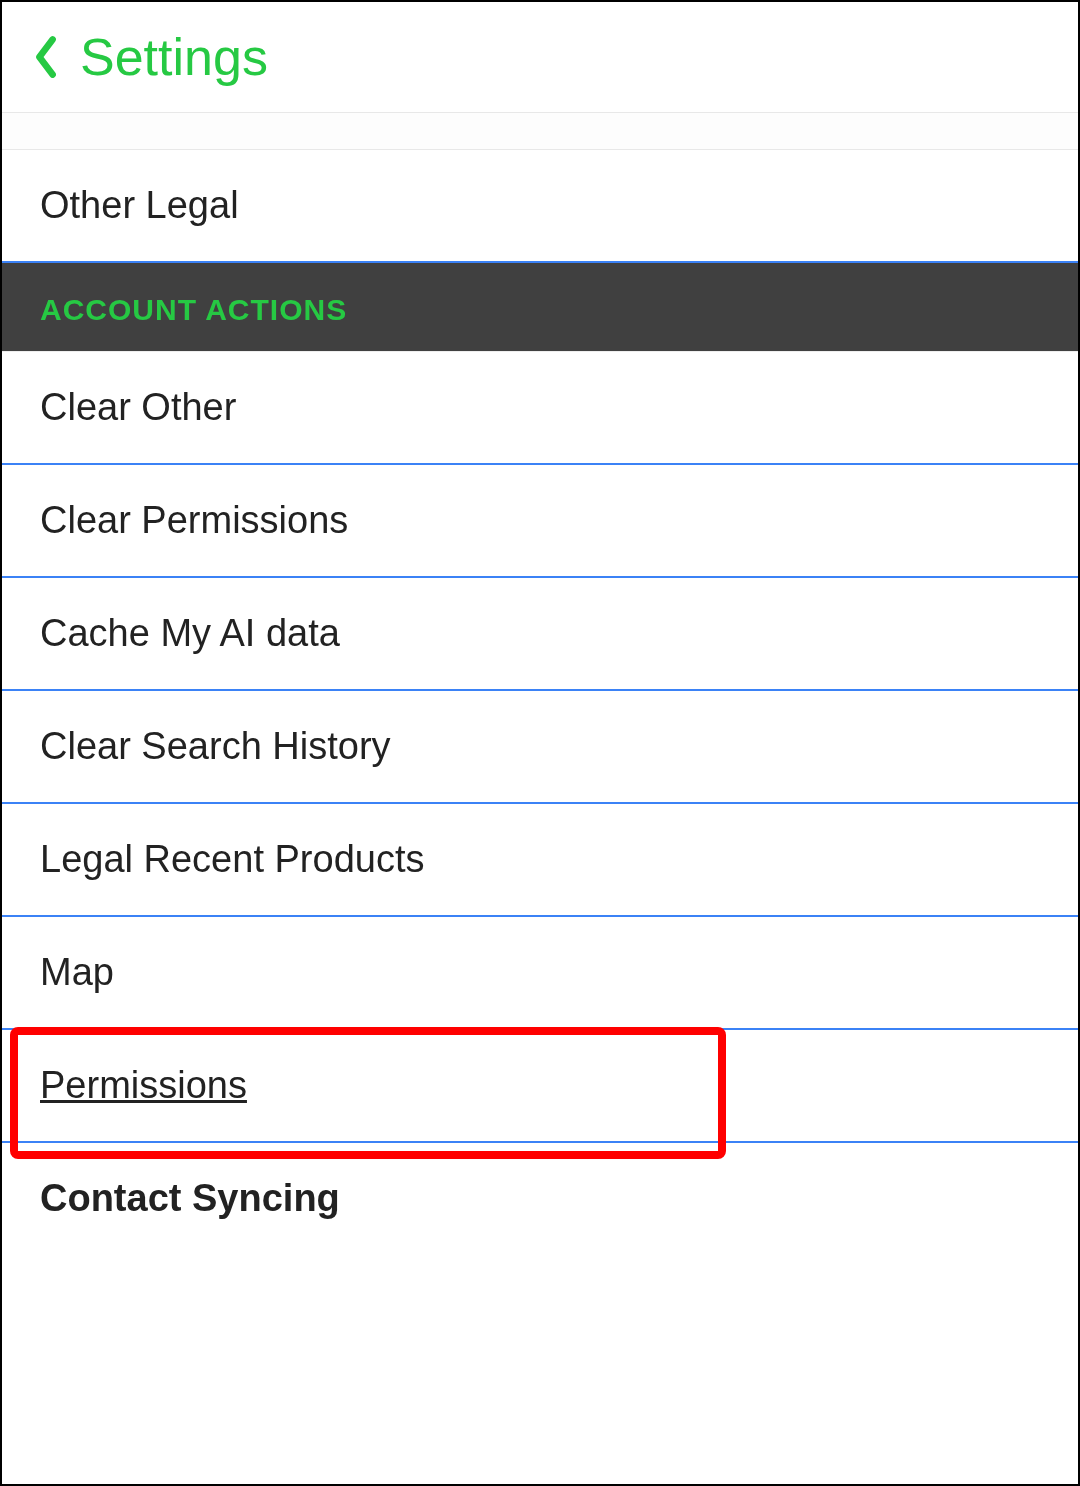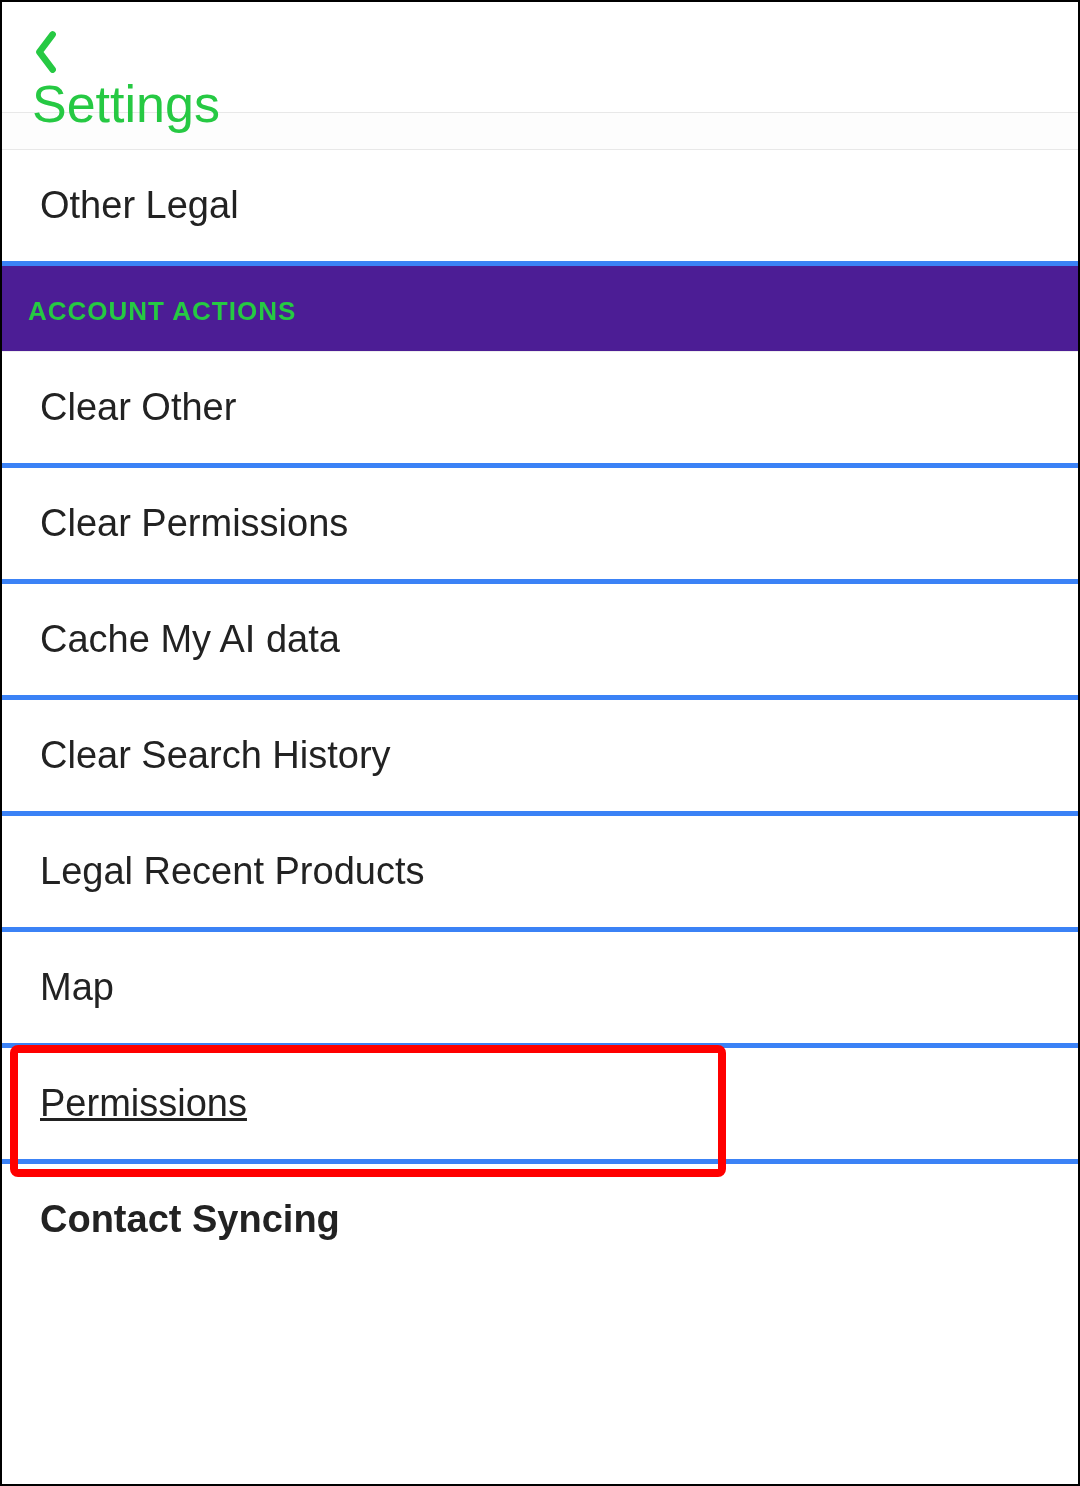--- a/index.html
+++ b/index.html
@@ -10,24 +10,23 @@
     body {
       font-family: -apple-system, BlinkMacSystemFont, "Segoe UI", Helvetica, Arial, sans-serif;
       background: #ffffff;
       width: 1080px;
       height: 1486px;
       border: 2px solid #000;
       overflow: hidden;
     }
     .header {
       display: flex;
-      align-items: flex-start;
-      padding: 28px 30px;
+      align-items: center;
+      padding: 10px 30px;
       height: 110px;
-      flex-direction: column;
     }
     .back-icon {
       color: #26c943;
       margin-right: 20px;
       display: flex;
       align-items: center;
     }
     .back-icon svg {
       width: 28px;
       height: 44px;
@@ -41,31 +40,31 @@
       height: 38px;
       border-top: 1px solid #e8e8e8;
       border-bottom: 1px solid #e8e8e8;
       background: #fdfdfd;
     }
     .list-item {
       padding: 34px 38px;
       font-size: 38px;
       font-weight: 400;
       color: #222;
-      border-bottom: 5px solid #3b82f6;
+      border-bottom: 2px solid #3b82f6;
       background: #fff;
       cursor: pointer;
     }
     .section-header {
-      padding: 30px 38px 24px 26px;
-      font-size: 26px;
+      padding: 30px 38px 24px 38px;
+      font-size: 30px;
       font-weight: 600;
       color: #26c943;
       letter-spacing: 1px;
-      background: #4c1d95;
+      background: #404040;
       border-bottom: 1px solid #eeeeee;
     }
     .highlighted {
       position: relative;
       text-decoration: underline;
     }
     .highlighted::after {
       content: "";
       position: absolute;
       left: 8px;

